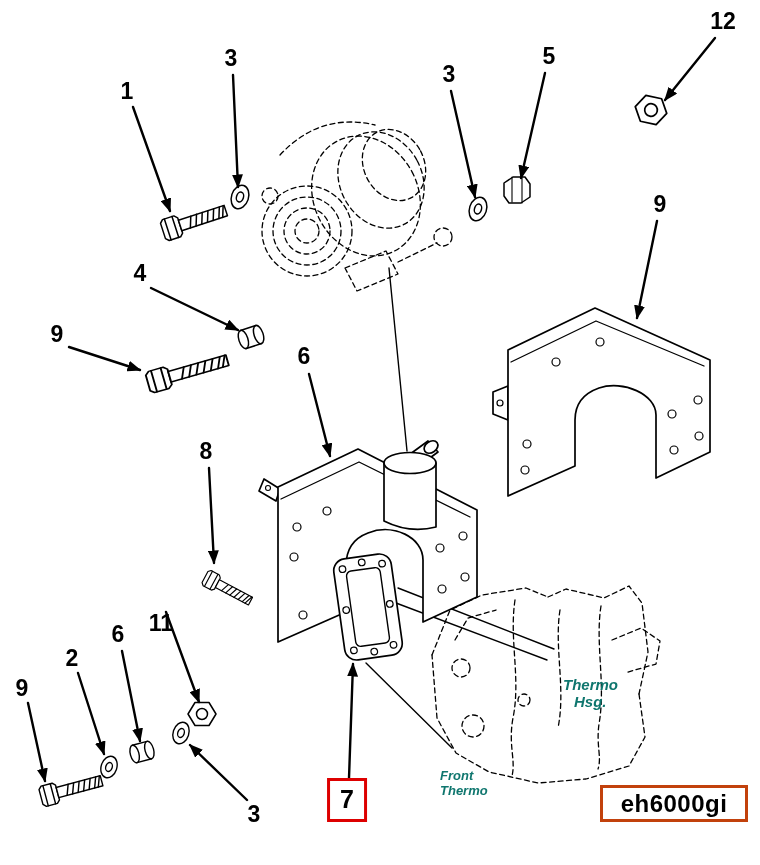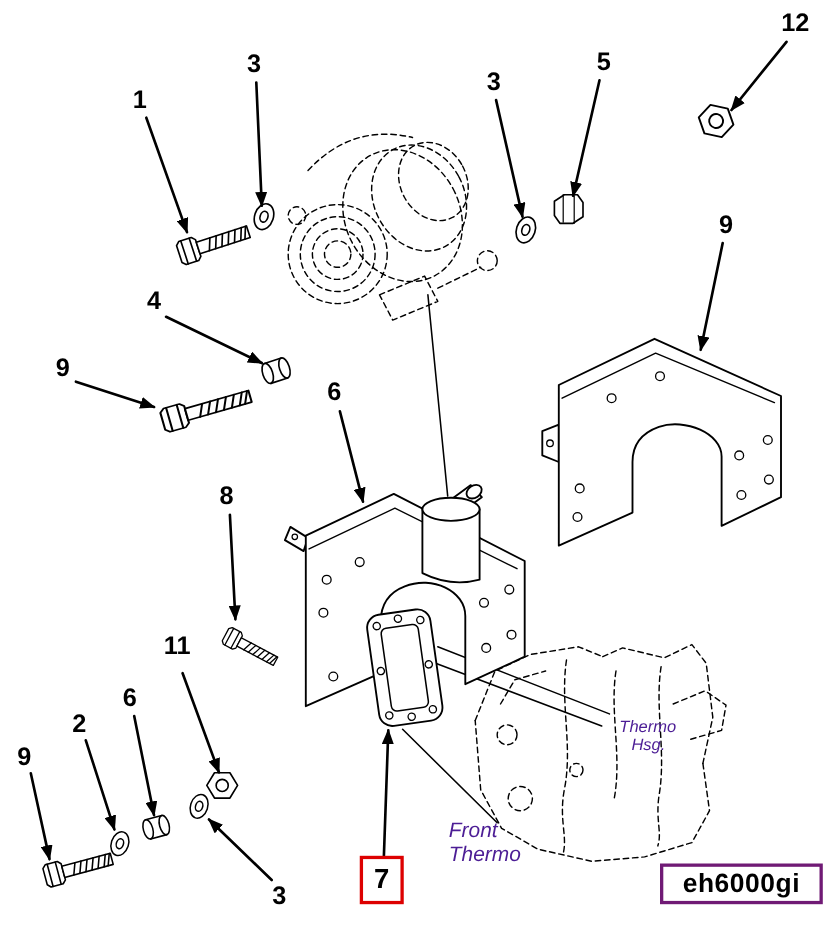--- a/index.html
+++ b/index.html
@@ -8,28 +8,28 @@
   .stage > svg { position:absolute; left:0; top:0; }
   .callout {
     position:absolute; transform:translate(-50%,-50%);
     font-weight:bold; font-size:23px; line-height:1; color:#000;
   }
   .callout-box {
     position:absolute; left:347px; top:800px; transform:translate(-50%,-50%);
     border:3px solid #dd0000; padding:6px 10px 7px; background:transparent;
   }
   .callout-box .num { font-weight:bold; font-size:25px; line-height:1; color:#000; }
-  .part-label { position:absolute; font-style:italic; font-weight:normal; color:#4c1d95; line-height:1.15; }
+  .part-label { position:absolute; font-style:italic; font-weight:bold; color:#0f766e; line-height:1.15;margin-top:24px; }
   .part-label span { display:block; }
   #label-thermo { left:563px; top:652px; font-size:15px; }
   #label-thermo .l2 { margin-left:11px; }
-  #label-front  { left:408px; top:745px; font-size:19px; }
+  #label-front  { left:440px; top:745px; font-size:13px; }
   .code-box {
     position:absolute; left:600px; top:785px; width:148px; height:37px;
-    border:3px solid #701a75; display:flex; align-items:center; justify-content:center;
+    border:3px solid #c2410c; display:flex; align-items:center; justify-content:center;
     font-weight:bold; font-size:24px; letter-spacing:0.5px; color:#000; background:#fff;
   }
 </style>
 </head>
 <body>
 
 <div class="stage">
 
 <svg width="760" height="865" viewBox="0 0 760 865">
   <defs>
@@ -195,21 +195,21 @@
 <div class="callout" style="left:127px;top:91px">1</div>
 <div class="callout" style="left:231px;top:58px">3</div>
 <div class="callout" style="left:449px;top:74px">3</div>
 <div class="callout" style="left:549px;top:56px">5</div>
 <div class="callout" style="left:723px;top:21px">12</div>
 <div class="callout" style="left:660px;top:204px">9</div>
 <div class="callout" style="left:140px;top:273px">4</div>
 <div class="callout" style="left:57px;top:334px">9</div>
 <div class="callout" style="left:304px;top:356px">6</div>
 <div class="callout" style="left:206px;top:451px">8</div>
-<div class="callout" style="left:161px;top:587px">11</div>
+<div class="callout" style="left:161px;top:623px">11</div>
 <div class="callout" style="left:118px;top:634px">6</div>
 <div class="callout" style="left:72px;top:658px">2</div>
 <div class="callout" style="left:22px;top:688px">9</div>
 <div class="callout" style="left:254px;top:814px">3</div>
 
 <div class="callout-box">
   <div class="num">7</div>
 </div>
 
 <div class="part-label" id="label-thermo">

